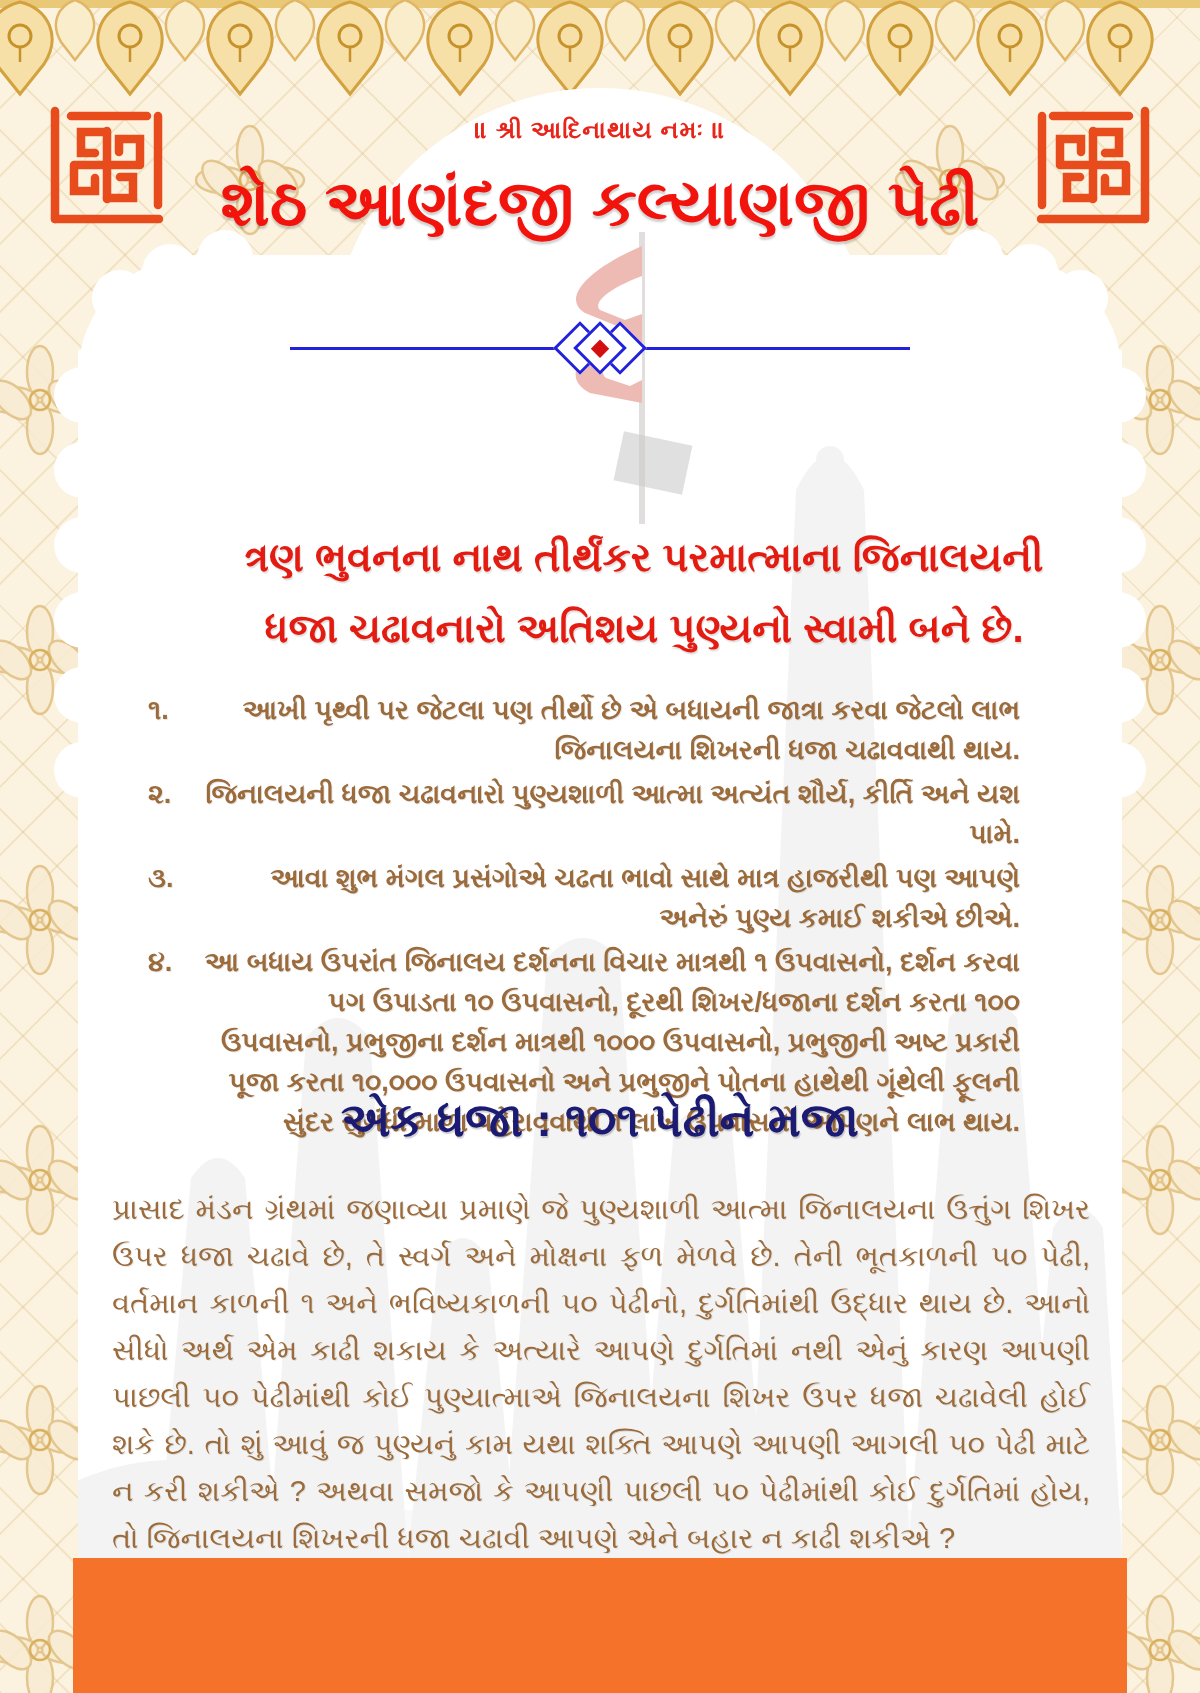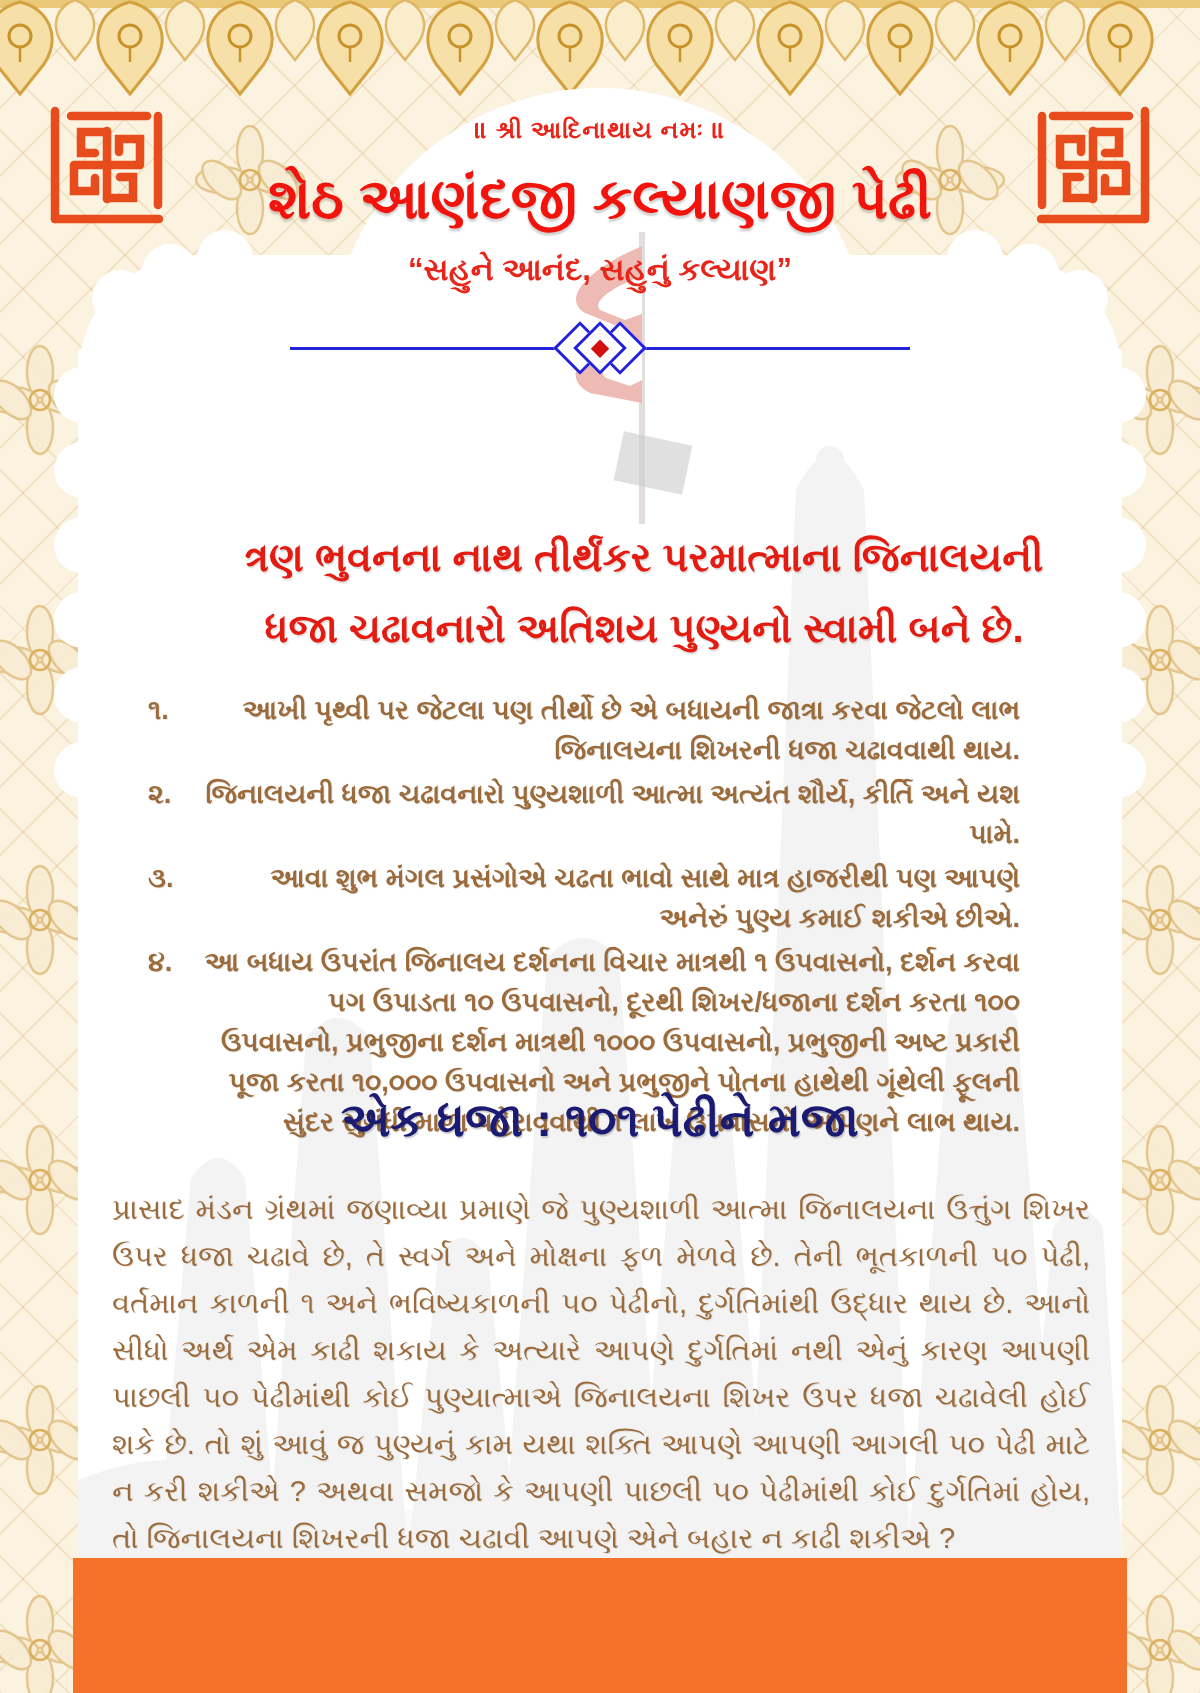--- a/index.html
+++ b/index.html
@@ -18,21 +18,21 @@
   .shoulder{left:78px; top:255px; width:1044px; height:120px; background:#fff;
         border-radius:170px 170px 0 0; z-index:1;}
   .panel-main{left:78px; top:350px; width:1044px; height:1208px; background:#fff;
         border-radius:0 0 6px 6px; overflow:hidden; z-index:1;}
   .scallop{width:56px;height:56px;border-radius:50%;background:#fff;z-index:1;}
   
   .footer-bar{left:73px; top:1558px; width:1054px; height:135px; background:#F4722A; z-index:2;}
   
   .txt{left:0; width:1200px; text-align:center; z-index:3; font-family:"Liberation Sans",sans-serif;}
   .invocation{top:116px; font-size:24px; font-weight:bold; color:#E8251A; letter-spacing:1px;}
-  .title{top:166px; font-size:56px; font-weight:800; color:#F2140C;
+  .title{top:166px; font-size:64px; font-weight:800; color:#F2140C;
          text-shadow:0 3px 2px rgba(0,0,0,.18);}
   .tagline{top:252px; font-size:31px; font-weight:bold; color:#E8251A;}
   .main-heading{top:390px; font-size:61px; font-weight:800; color:#1B1B73;
          text-shadow:2px 3px 2px rgba(0,0,0,.22);}
   .sub-heading{top:522px; font-size:40px; line-height:71px; font-weight:700; color:#E41B10;
          text-shadow:1px 2px 1px rgba(0,0,0,.12);margin-left:44px;}
   .benefit-list{left:148px; top:690px; width:872px; z-index:3; text-align:left;
          color:#9B6B3B; font-size:27px; line-height:40px; font-weight:bold;
          text-shadow:1px 1px 0 rgba(0,0,0,.10);}
   .list-item{display:flex; margin-bottom:4px;}
@@ -200,21 +200,20 @@
     <path d="M112,18 C60,40 30,70 55,85 L92,100 C50,122 30,150 60,165 L112,175 Z" fill="#D96A5B"></path>
     <path d="M112,48 C80,60 62,74 70,82 L95,92 L112,86 Z" fill="#FFFFFF"></path>
     <path d="M112,118 C82,130 66,142 76,150 L100,158 L112,152 Z" fill="#FFFFFF"></path>
     <rect x="88" y="210" width="70" height="50" fill="#8E8E8E" opacity="0.6" transform="rotate(12 123 235)"></rect>
   </svg>
 
   <div class="abs txt invocation">॥ શ્રી આદિનાથાય નમઃ ॥</div>
 
   <div class="abs txt title">શેઠ આણંદજી કલ્યાણજી પેઢી</div>
 
-  <div class="abs txt tagline">“સહુને આનંદ, સહુનું કલ્યાણ”</div>
 
   <div class="abs divider">
     <span class="dline"></span>
     <span class="diamond"></span>
     <span class="diamond mid">
         <span class="diamond-inner"></span>
       </span>
     <span class="diamond"></span>
     <span class="dline"></span>
   </div>

